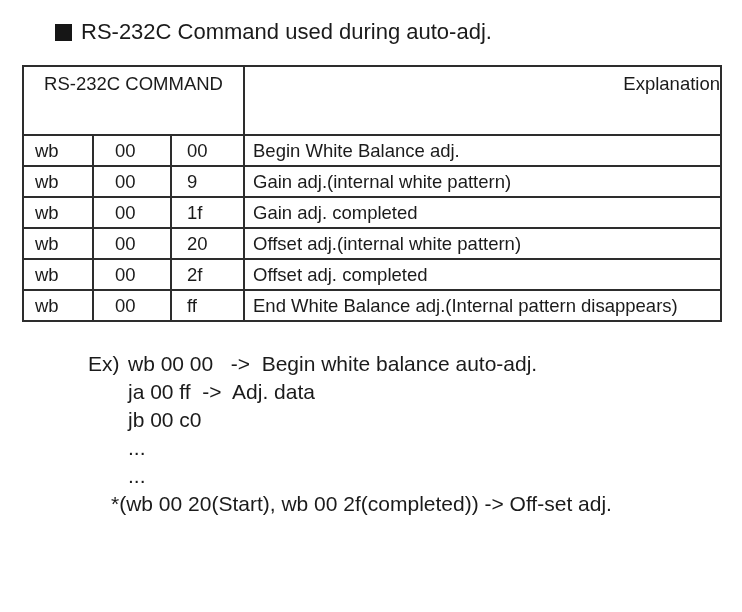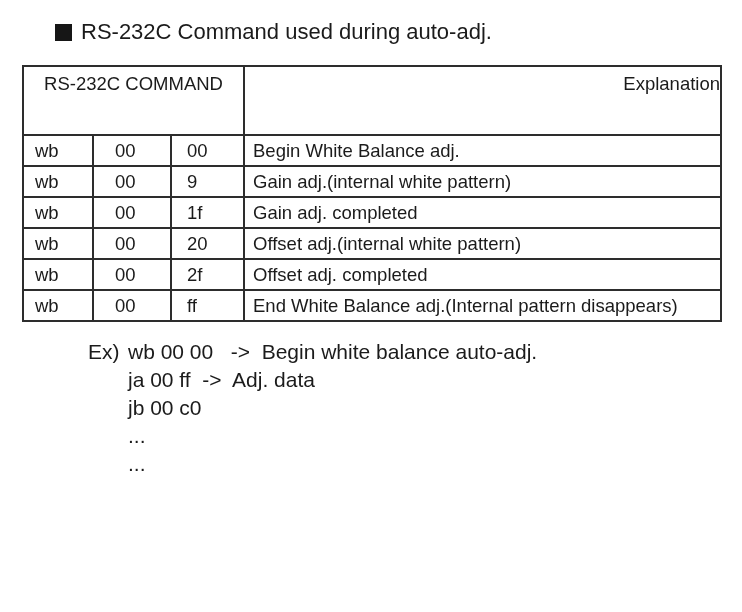--- a/index.html
+++ b/index.html
@@ -82,21 +82,21 @@
 
   td.c-cmd  { padding-left: 11px !important; }
   td.c-id   { padding-left: 21px !important; }
   td.c-data { padding-left: 15px !important; }
   td.c-exp  { padding-left: 8px  !important; }
 
   
   .ex-block {
     position: absolute;
     left: 0;
-    top: 338px;
+    top: 350px;
     width: 742px;
   }
   .ex-label {
     position: absolute;
     left: 88px;
     top: 0;
     font-size: 21px;
     line-height: 28px;
   }
   .ex-line {
@@ -180,15 +180,16 @@
     </tbody>
   </table>
 
   <div class="ex-block">
     <span class="ex-label">Ex)</span>
     <div class="ex-line">wb 00 00   -&gt;  Begin white balance auto-adj.</div>
     <div class="ex-line">ja 00 ff  -&gt;  Adj. data</div>
     <div class="ex-line">jb 00 c0</div>
     <div class="ex-line">...</div>
     <div class="ex-line">...</div>
+    <div class="ex-line note">*(wb 00 20(Start), wb 00 2f(completed)) -&gt; Off-set adj.</div>
   </div>
 
 </div>
 
 </body></html>

